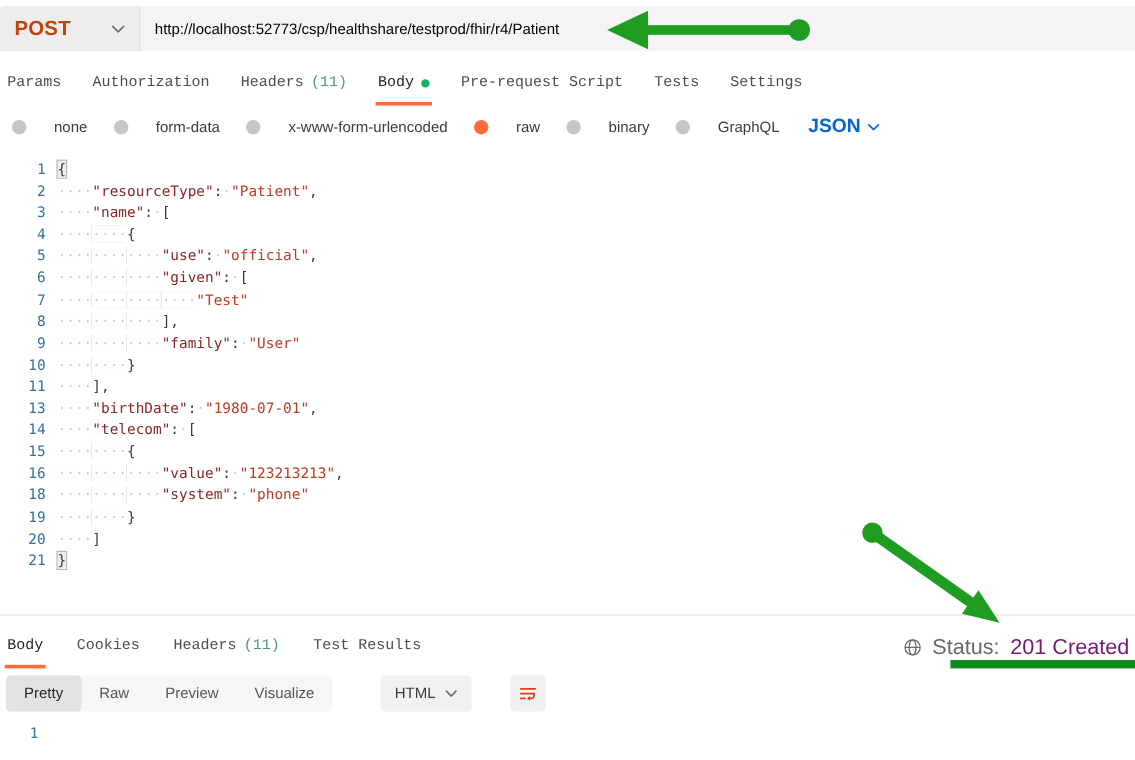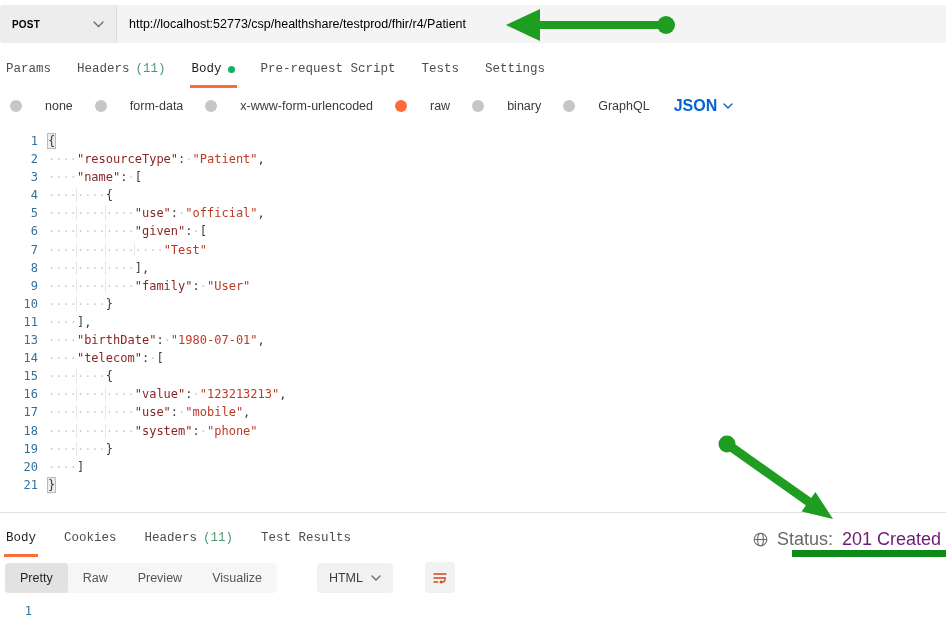--- a/index.html
+++ b/index.html
@@ -2,21 +2,21 @@
 <html><head>
 <meta charset="utf-8">
 <style>
   html,body{margin:0;padding:0;}
   body{width:946px;height:633px;background:#fff;font-family:"Liberation Sans",sans-serif;position:relative;overflow:hidden;}
   .app{position:absolute;inset:0;}
 
   
   .urlbar{position:absolute;left:0;top:5px;width:946px;height:38px;display:flex;border-radius:3px;overflow:hidden;}
   .method{width:117px;background:#ededed;border-right:1px solid #dcdcdc;display:flex;align-items:center;justify-content:space-between;padding:0 12px;box-sizing:border-box;cursor:pointer;}
-  .method-label{font-size:10px;font-weight:700;color:#000000;letter-spacing:.2px;}
+  .method-label{font-size:17px;font-weight:700;color:#c2410c;letter-spacing:.2px;}
   .urlfield{flex:1;background:#f4f4f4;display:flex;align-items:center;padding:0 12px;font-size:12.5px;color:#000000;white-space:nowrap;overflow:hidden;}
   .chev{color:#6e6e6e;flex:none;}
 
   
   .req-tabs{position:absolute;left:4px;top:55px;display:flex;gap:22px;}
   .tab{display:flex;align-items:center;gap:6px;font-size:12.5px;color:#4d4d4d;padding:7px 2px 9px;cursor:pointer;border-bottom:3px solid transparent;font-family:Liberation Mono, monospace;}
   .tab.active{color:#1f1f1f;border-bottom-color:#ff6c37;}
   .tcount{color:#4e9a6f;}
   .tdot{width:7px;height:7px;border-radius:50%;background:#10b364;display:inline-block;}
 
@@ -76,20 +76,23 @@
     <div class="urlfield">
       <span>http://localhost:52773/csp/healthshare/testprod/fhir/r4/Patient</span>
     </div>
   </div>
 
   <div class="req-tabs" id="req-tabs">
       <div class="tab">
         <span class="tlabel">Params</span>
       </div>
       <div class="tab">
+        <span class="tlabel">Authorization</span>
+      </div>
+      <div class="tab">
         <span class="tlabel">Headers</span>
         <span class="tcount" style="color: rgb(78, 154, 111);">(11)</span>
       </div>
       <div class="tab active" style="border-bottom-color: rgb(255, 108, 55);">
         <span class="tlabel">Body</span>
         <span class="tdot" style="background: rgb(16, 179, 100);"></span>
       </div>
       <div class="tab">
         <span class="tlabel">Pre-request Script</span>
       </div>
@@ -190,24 +193,20 @@
           <span class="ln">14</span>
           <span class="ctext"><span class="t-w">····</span><span class="t-k">"telecom"</span><span class="t-p">:</span><span class="t-w">·</span><span class="t-p">[</span></span>
         </div>
         <div class="cl">
           <span class="ln">15</span>
           <span class="ctext"><span class="t-w">····</span><span class="t-w gd">····</span><span class="t-p">{</span></span>
         </div>
         <div class="cl">
           <span class="ln">16</span>
           <span class="ctext"><span class="t-w">····</span><span class="t-w gd">····</span><span class="t-w gd">····</span><span class="t-k">"value"</span><span class="t-p">:</span><span class="t-w">·</span><span class="t-s">"123213213"</span><span class="t-p">,</span></span>
-        </div>
-        <div class="cl">
-          <span class="ln">17</span>
-          <span class="ctext"><span class="t-w">····</span><span class="t-w gd">····</span><span class="t-w gd">····</span><span class="t-k">"use"</span><span class="t-p">:</span><span class="t-w">·</span><span class="t-s">"mobile"</span><span class="t-p">,</span></span>
         </div>
         <div class="cl">
           <span class="ln">18</span>
           <span class="ctext"><span class="t-w">····</span><span class="t-w gd">····</span><span class="t-w gd">····</span><span class="t-k">"system"</span><span class="t-p">:</span><span class="t-w">·</span><span class="t-s">"phone"</span></span>
         </div>
         <div class="cl">
           <span class="ln">19</span>
           <span class="ctext"><span class="t-w">····</span><span class="t-w gd">····</span><span class="t-p">}</span></span>
         </div>
         <div class="cl">

